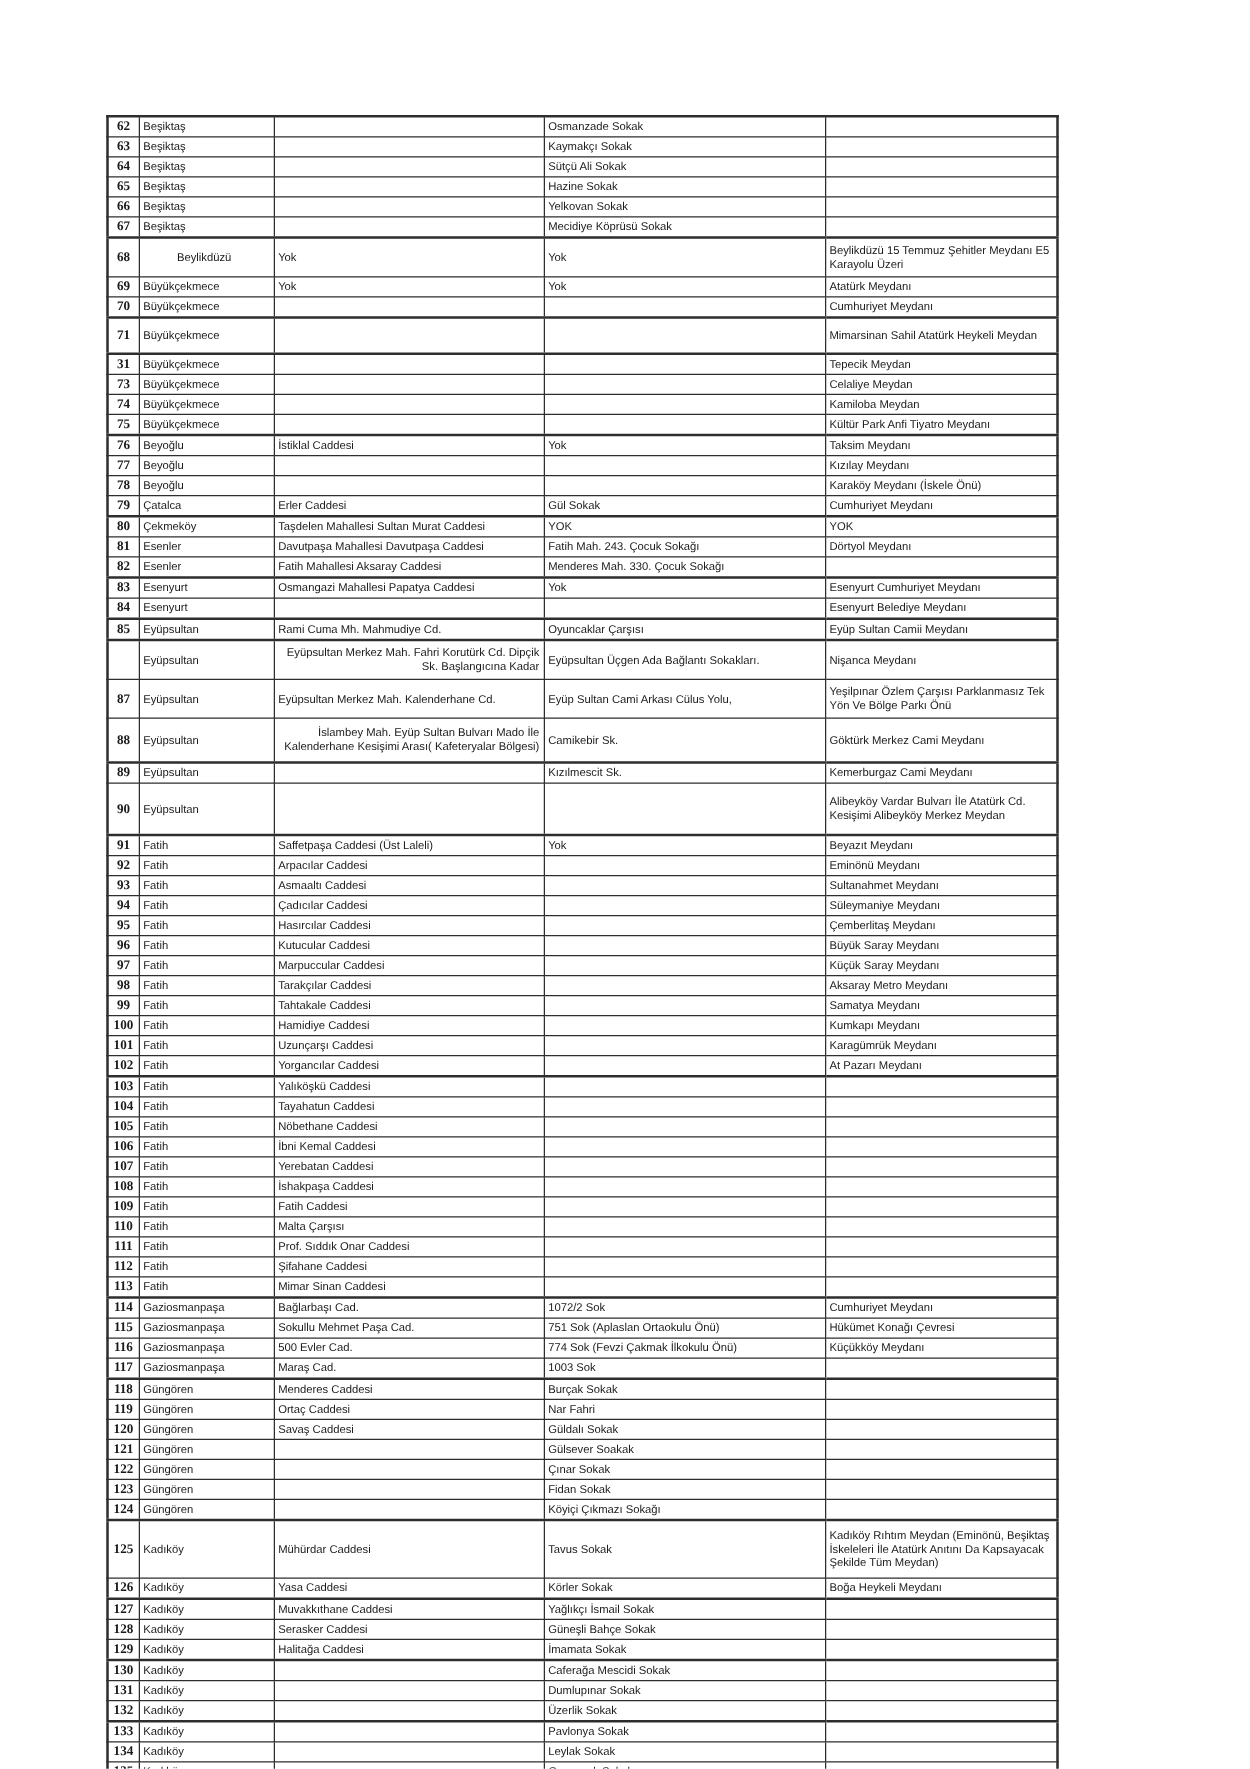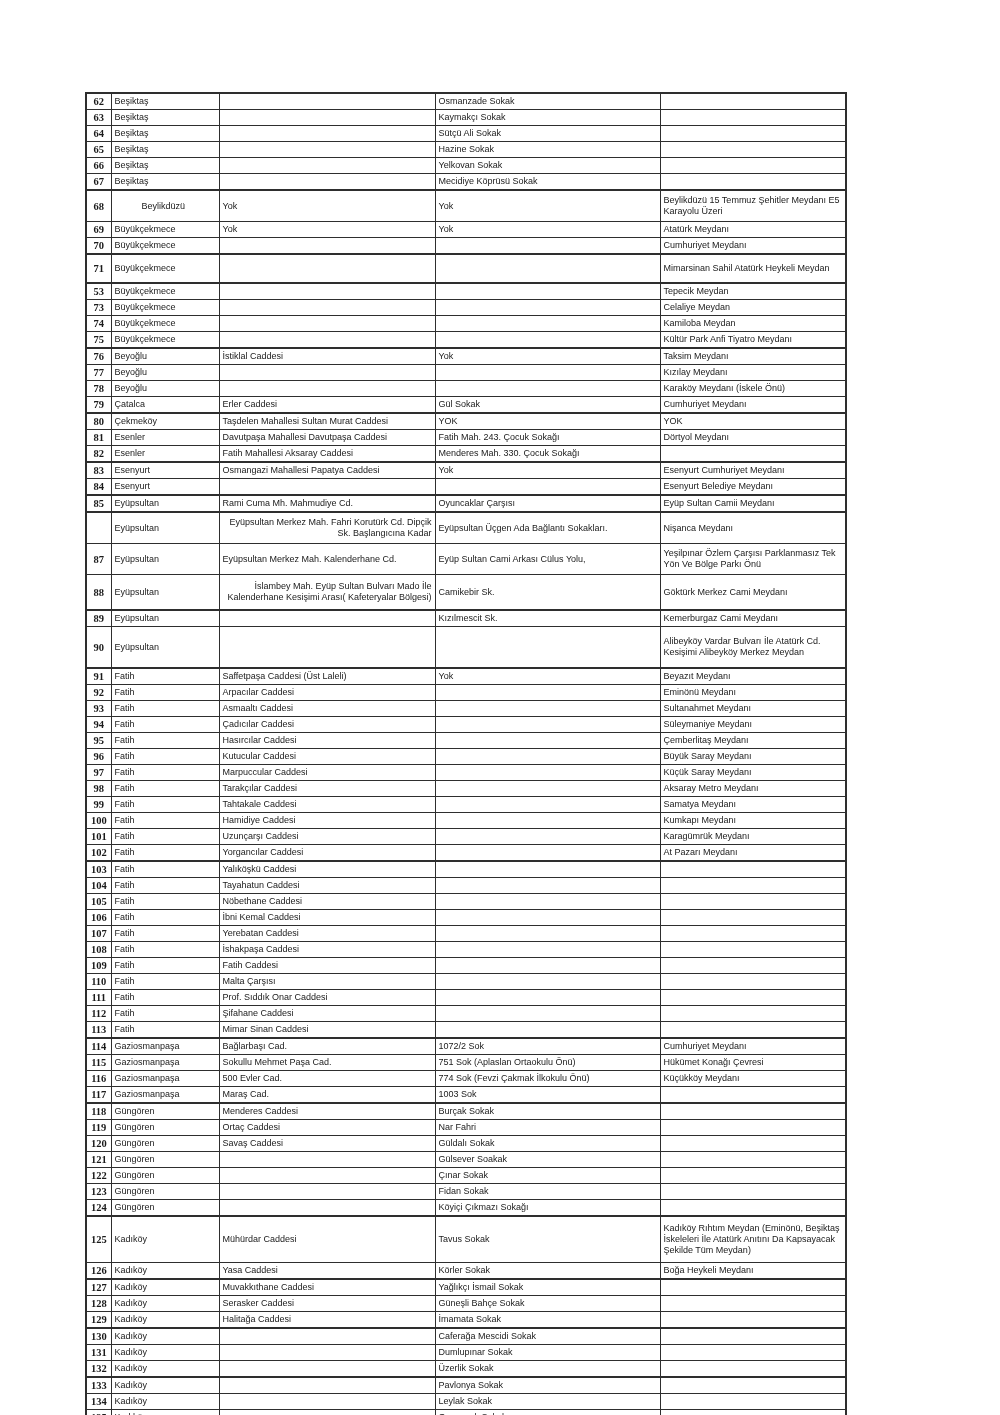--- a/index.html
+++ b/index.html
@@ -112,21 +112,21 @@
           <td>Cumhuriyet Meydanı</td>
         </tr>
         <tr class="thick">
           <td class="num" style="height: 25px;">71</td>
           <td style="height: 25px;">Büyükçekmece</td>
           <td style="height: 25px;"></td>
           <td style="height: 25px;"></td>
           <td style="height: 25px; margin-left: 44px;">Mimarsinan Sahil Atatürk Heykeli Meydan</td>
         </tr>
         <tr class="thick">
-          <td class="num">53</td>
+          <td class="num">31</td>
           <td>Büyükçekmece</td>
           <td></td>
           <td></td>
           <td>Tepecik Meydan</td>
         </tr>
         <tr>
           <td class="num">73</td>
           <td>Büyükçekmece</td>
           <td></td>
           <td></td>

